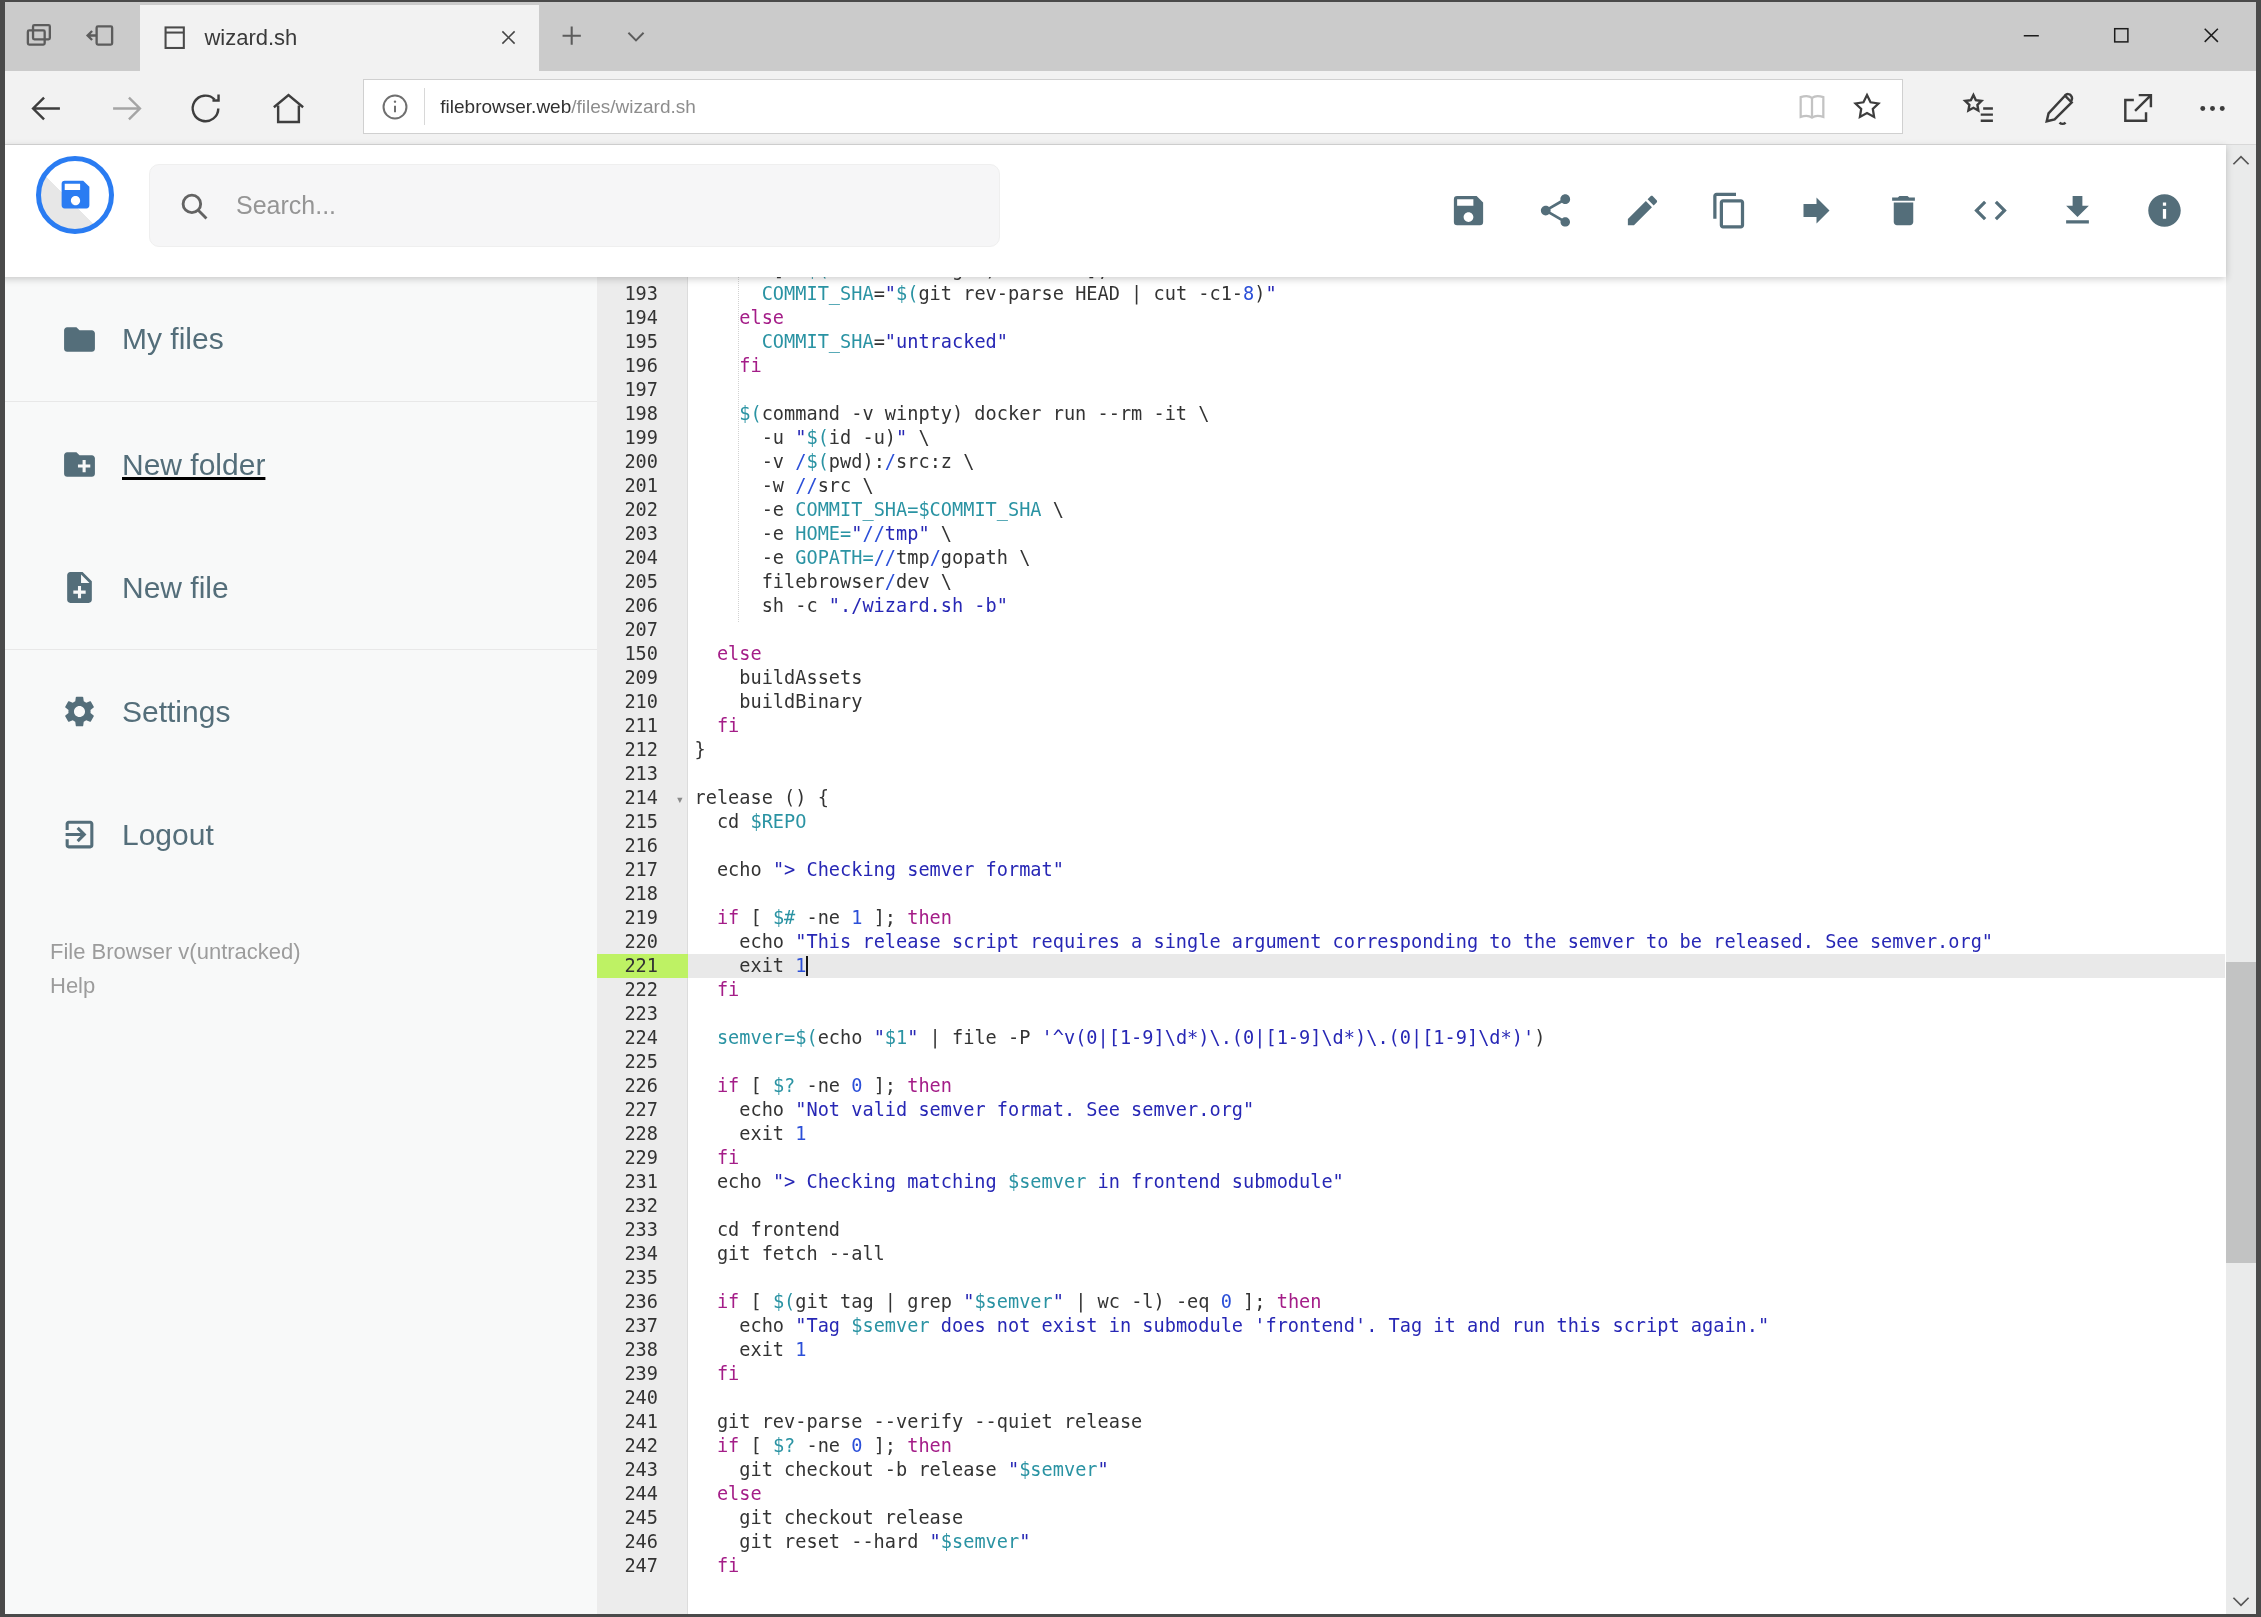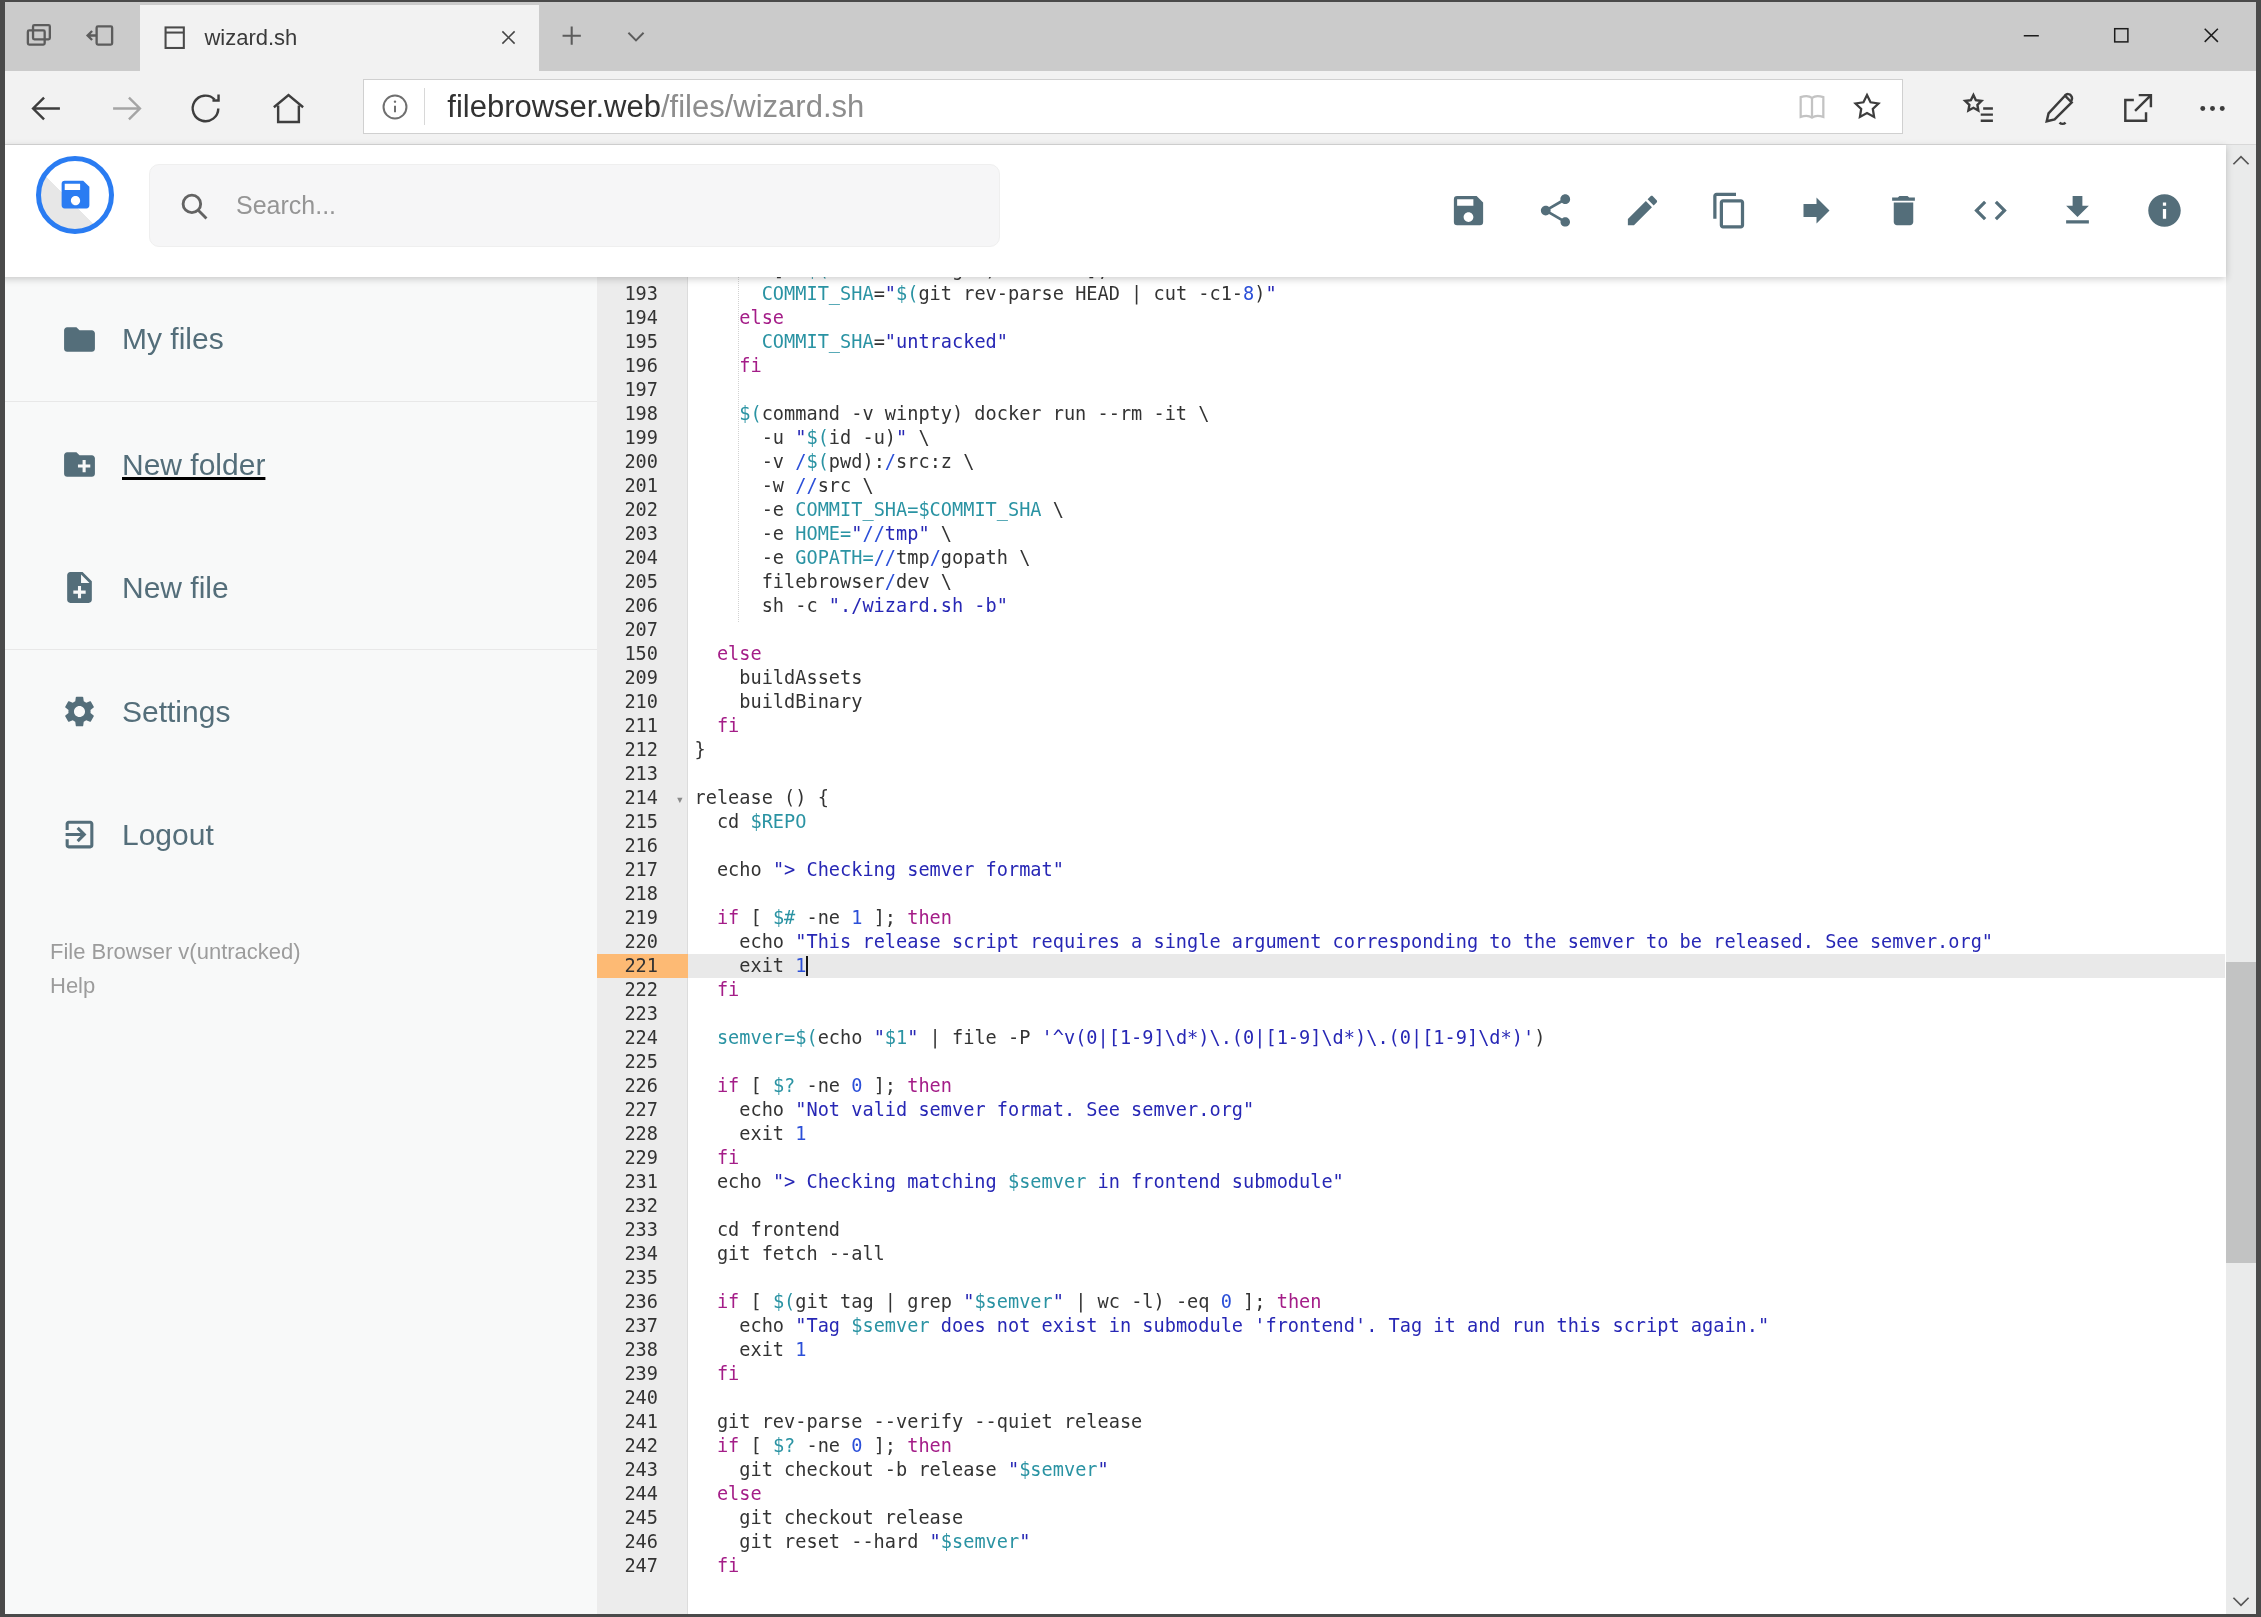--- a/index.html
+++ b/index.html
@@ -23,21 +23,21 @@
   .tabclose{margin-right:11.3px;width:39px;height:39px;display:flex;align-items:center;justify-content:center;color:#454545}
   .wincontrols{position:absolute;right:4.8px;top:2.4px;height:66px;display:flex;z-index:2}
   .wc{width:90px;height:66px;display:flex;align-items:center;justify-content:center;color:#1d1d1d}
 
   
   .toolbar{position:absolute;left:0;top:71px;width:100%;height:74px;background:#f2f2f2;border-bottom:0.8px solid #d8d8d8;box-sizing:border-box}
   .navbtn{position:absolute;top:18px;width:39px;height:39px;color:#3e3e3e}
   .navbtn.disabled{color:#a5a5a5}
   .urlbar{position:absolute;left:363px;top:8px;width:1540px;height:55px;background:#fff;border:0.8px solid #d0d0d0;box-sizing:border-box;display:flex;align-items:center}
   .urlbar .sep{width:0.8px;height:37px;background:#d8d8d8;margin-left:13px;flex:none}
-  .urltext{font-size:31px;color:#323232;margin-left:23px;flex:1;white-space:nowrap;overflow:hidden}
+  .urltext{font-size:19px;color:#323232;margin-left:16px;flex:1;white-space:nowrap;overflow:hidden}
   .urltext .path{color:#8d8d8d}
   .uico{flex:none;color:#6f6f6f}
   .toolright{position:absolute;top:18px;width:39px;height:39px;color:#3c3c3c}
 
   
   .appheader{position:absolute;left:0;top:145px;width:2226px;height:132px;background:#fff;box-shadow:0 2.4px 7.3px rgba(0,0,0,.20);z-index:5}
   .logo{position:absolute;left:36px;top:10.5px;width:78px;height:78px;border-radius:50%;
         border:5.7px solid var(--accent);box-sizing:border-box;
         background:linear-gradient(225deg,#fff 58%,#e7e7e7 58%);
         display:flex;align-items:center;justify-content:center;overflow:hidden}
@@ -62,21 +62,21 @@
   .editor{position:absolute;left:597px;top:277px;width:1628px;height:1340px;background:#fff;overflow:hidden}
   .gutter-bg{position:absolute;left:0;top:0;width:90px;height:100%;background:var(--gbg);border-right:0.8px solid #dcdcdc}
   .indent-guide{position:absolute;left:141px;top:0;height:345px;border-left:1.6px dotted #d2d2d2}
   #lines{position:absolute;left:0;top:-18.6px;width:100%;font-family:"DejaVu Sans Mono",monospace;font-size:18.6px;line-height:24px}
   .cm-row{display:flex;height:24px}
   .cm-gut{width:91px;position:relative;flex:none}
   .cm-num{position:absolute;right:30px;top:0;color:var(--numc)}
   .cm-fold{position:absolute;right:4px;top:0.8px;color:#8a8a8a;font-size:13.7px;line-height:24px}
   .cm-code{flex:1;white-space:pre;padding-left:6.5px;color:var(--tp)}
   .cm-row.active .cm-code{background:var(--albg)}
-  .cm-row.active .cm-gut{background:#fdba74}
+  .cm-row.active .cm-gut{background:#bef264}
   .tk-p{color:var(--tp)} .tk-k{color:var(--tk)} .tk-s{color:var(--ts)} .tk-v{color:var(--tv)} .tk-n{color:var(--tn)}
   .cm-cursor{display:inline-block;width:1.6px;height:20px;background:#151515;vertical-align:-4px}
 
   
   .pagescroll{position:absolute;left:2226px;top:145px;width:31px;height:1472px;background:#eaebeb}
   .ps-thumb{position:absolute;left:0;top:817px;width:100%;height:301px;background:#c2c3c3}
   .ps-arrow{position:absolute;left:2.4px;width:26px;height:26px;color:#565656}
 </style>
 </head>
 <body>

